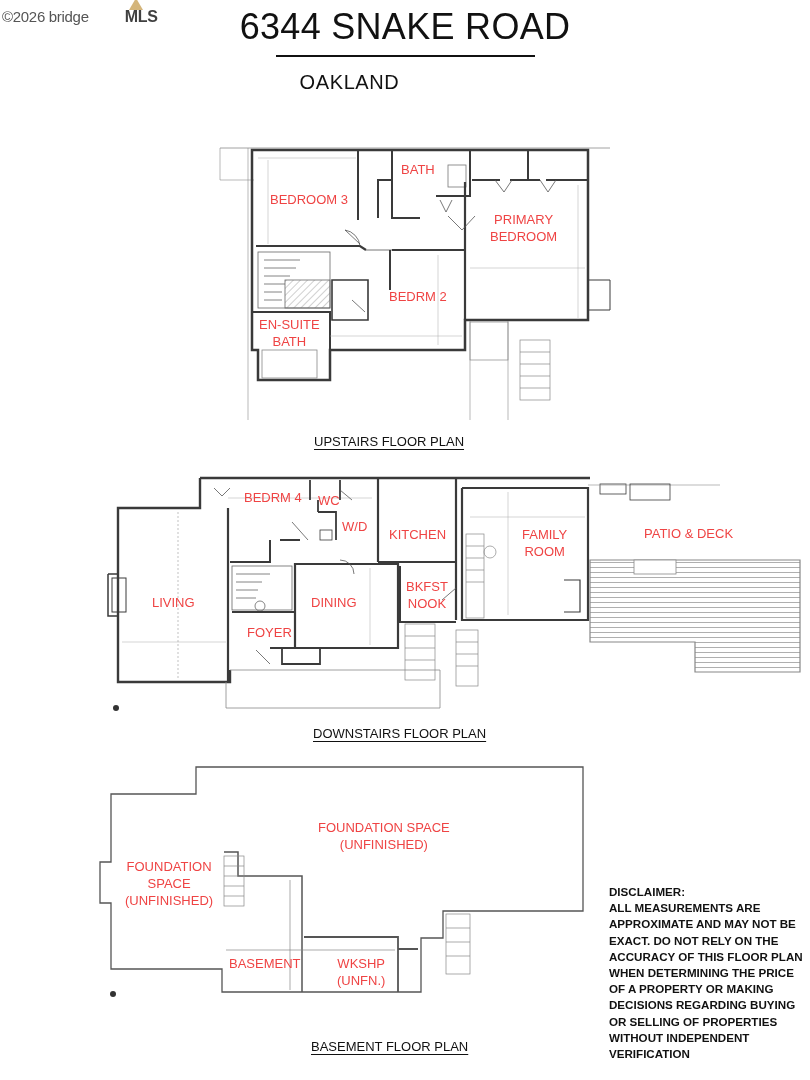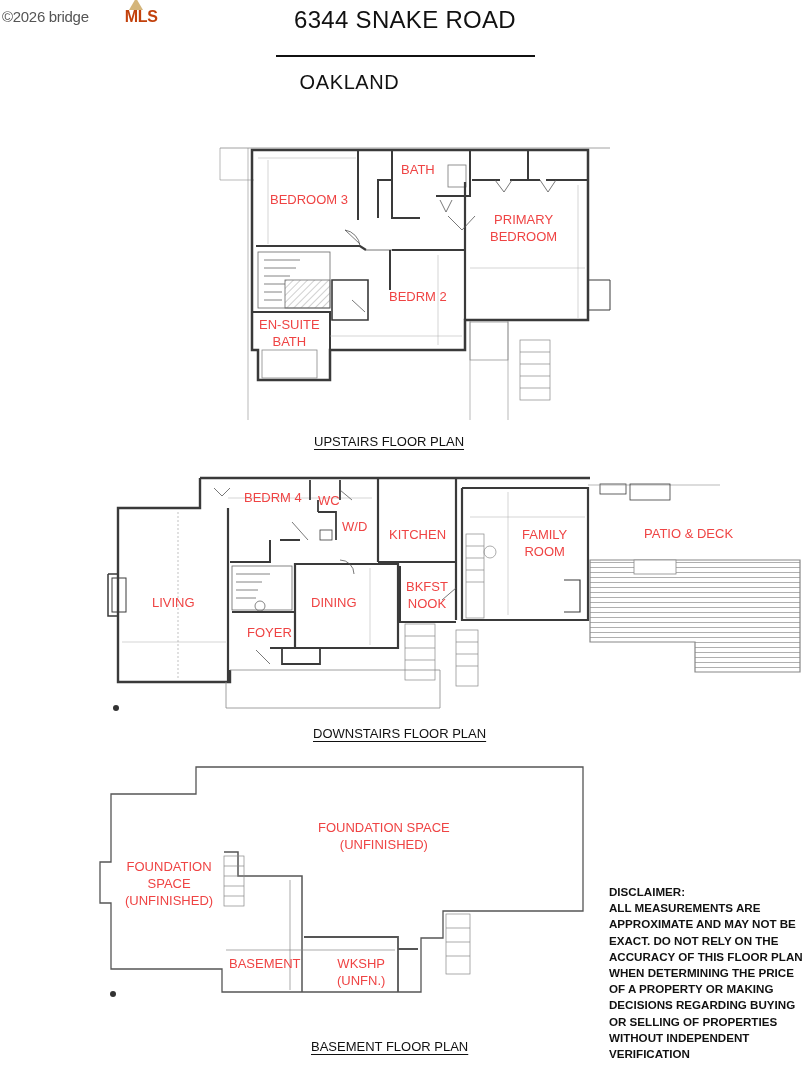--- a/index.html
+++ b/index.html
@@ -1,21 +1,21 @@
 <!DOCTYPE html>
 <html><head>
 <meta charset="utf-8">
 <style>
   html, body { margin: 0; padding: 0; background: #ffffff; }
   body { width: 810px; height: 1080px; position: relative; overflow: hidden; font-family: "Liberation Sans", sans-serif; color: #111; }
   .abs { position: absolute; }
   .watermark { left: 2px; top: 8px; font-size: 15px; color: #555; letter-spacing: -0.3px; display: flex; align-items: baseline; gap: 36px; }
-  .watermark .mls { color: #c2410c; font-weight: bold; font-size: 16px; position: relative; }
+  .watermark .mls { color: #404040; font-weight: bold; font-size: 16px; position: relative; }
   .watermark .mls::before { content: ""; position: absolute; left: 4px; top: -10px; width: 0; height: 0; border-left: 7px solid transparent; border-right: 7px solid transparent; border-bottom: 12px solid #c9a25a; opacity: 0.8; }
-  .title { left: 0; width: 810px; top: 6px; text-align: center; font-size: 24px; letter-spacing: 0.3px; }
+  .title { left: 0; width: 810px; top: 6px; text-align: center; font-size: 36px; letter-spacing: 0.3px; }
   .title-rule { left: 276px; top: 55px; width: 259px; height: 2px; background: #111; }
   .subtitle { left: 0; width: 699px; top: 71px; text-align: center; font-size: 20px; letter-spacing: 0.6px; }
   .plan-caption { font-size: 13px; text-decoration: underline; text-underline-offset: 3px; white-space: nowrap; }
   .room { font-size: 13px; text-align: center; line-height: 17px; white-space: nowrap; color: #ef4444; }
   svg.plan { position: absolute; left: 0; top: 0; }
   .disclaimer { left: 609px; top: 884px; width: 200px; font-size: 11.6px; font-weight: bold; line-height: 16.2px; }
 </style>
 </head>
 <body>
 

